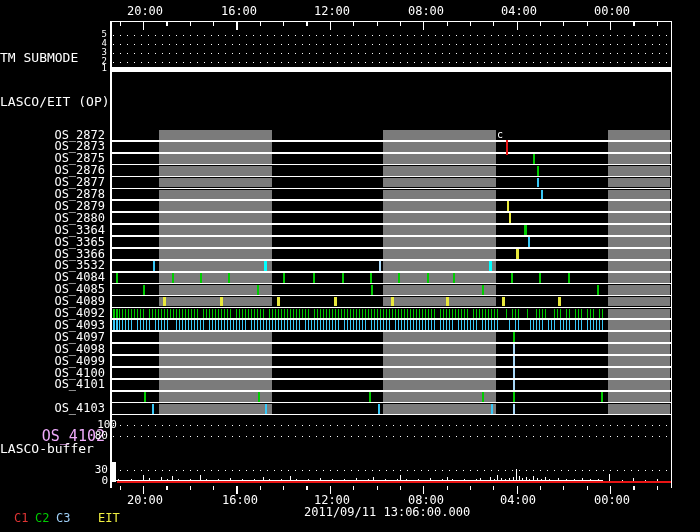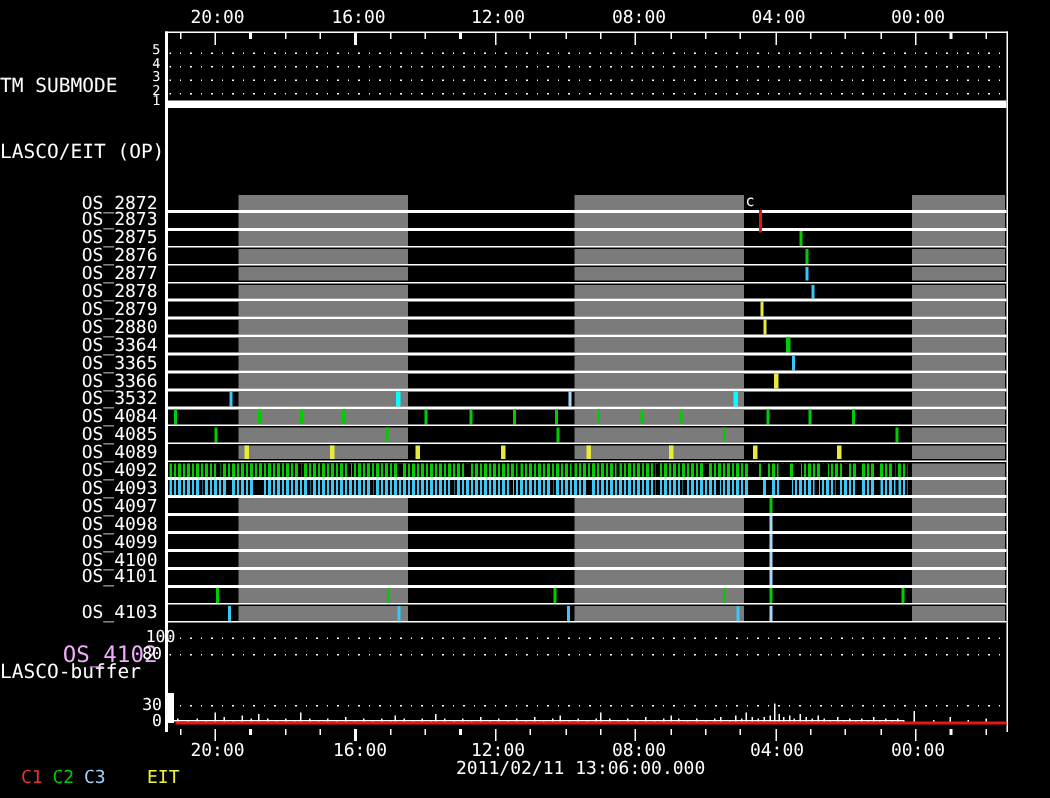--- a/index.html
+++ b/index.html
@@ -9,21 +9,21 @@
   .lbl{position:absolute;white-space:pre;color:#fff;}
   .right{text-align:left;}
 </style>
 </head>
 <body>
 
 <div id="screen">
   <div class="lbl right" id="tm-label" style="left: 0px; top: 50px; width: 95px; font-size: 13px;">TM SUBMODE</div>
   <div class="lbl right" id="eit-label" style="left: 0px; top: 94px; width: 101px; font-size: 13px;">LASCO/EIT (OP)</div>
   <div class="lbl right" id="buf-label" style="left: 0px; top: 441px; width: 91px; font-size: 13px;">LASCO-buffer</div>
-  <div class="lbl" id="timestamp" style="left: 304px; top: 505px; font-size: 12px;">2011/02/11 13:06:00.000</div>
+  <div class="lbl" id="timestamp" style="left: 304px; top: 505px; font-size: 12px;">2011/09/11 13:06:00.000</div>
 <div class="abs" style="left: 110px; top: 21px; width: 1.5px; height: 467px; background: rgb(255, 255, 255);"></div>
     <div class="abs" style="left: 670.5px; top: 21px; width: 1.5px; height: 467px; background: rgb(255, 255, 255);"></div>
     <div class="abs" style="left: 110px; top: 21px; width: 562px; height: 1.2px; background: rgb(255, 255, 255);"></div>
     <div class="abs" style="left: 119.65px; top: 22px; width: 1.2px; height: 4px; background: rgb(255, 255, 255);"></div>
     <div class="abs" style="left: 119.65px; top: 486px; width: 1.2px; height: 4px; background: rgb(255, 255, 255);"></div>
     <div class="abs" style="left: 143px; top: 22px; width: 1.2px; height: 8px; background: rgb(255, 255, 255);"></div>
     <div class="abs" style="left: 143px; top: 486px; width: 1.2px; height: 8px; background: rgb(255, 255, 255);"></div>
     <div class="abs" style="left: 166.35px; top: 22px; width: 1.2px; height: 4px; background: rgb(255, 255, 255);"></div>
     <div class="abs" style="left: 166.35px; top: 486px; width: 1.2px; height: 4px; background: rgb(255, 255, 255);"></div>
     <div class="abs" style="left: 189.7px; top: 22px; width: 1.2px; height: 4px; background: rgb(255, 255, 255);"></div>

